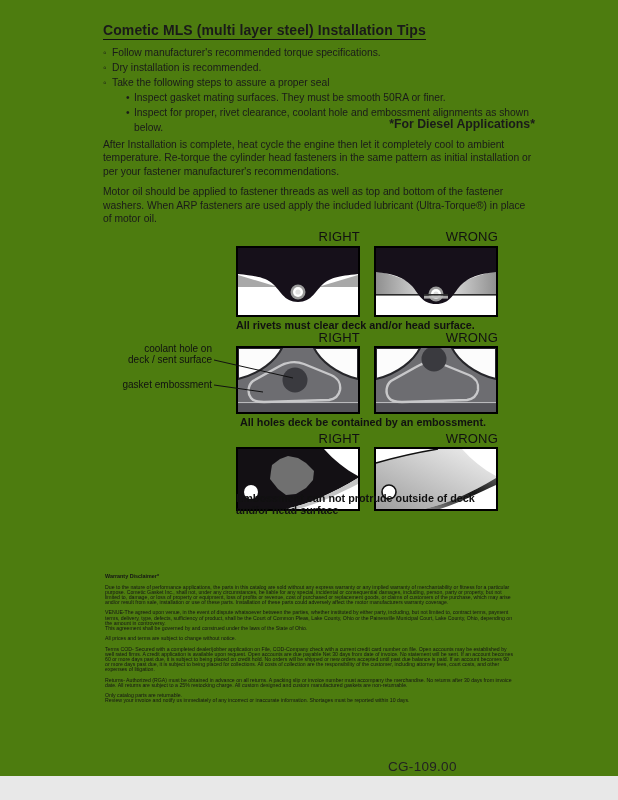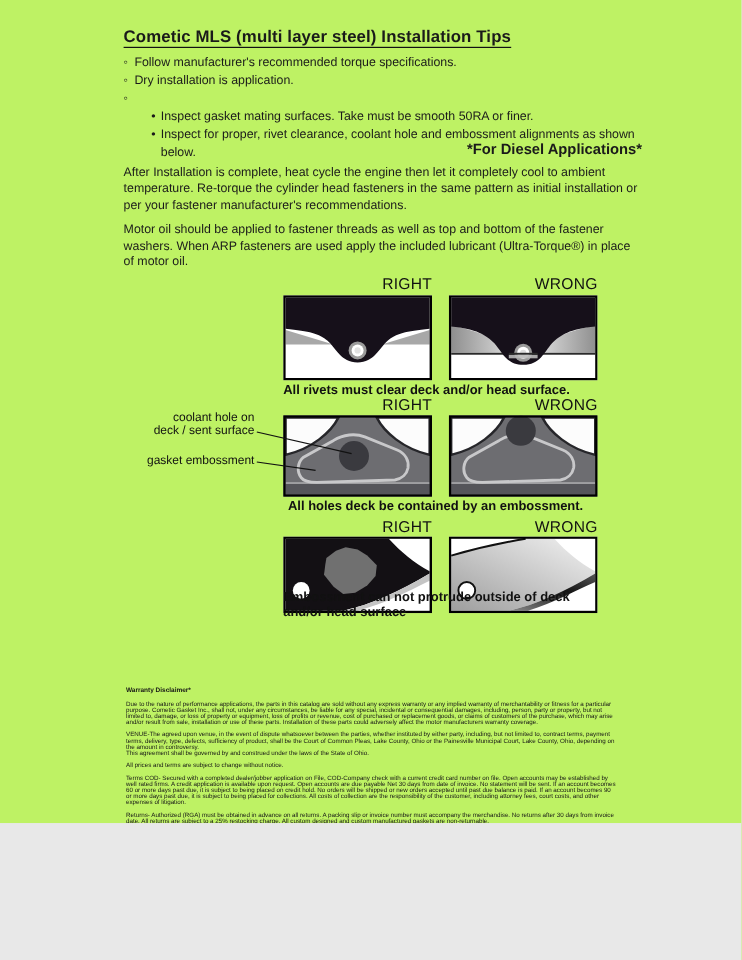--- a/index.html
+++ b/index.html
@@ -1,18 +1,18 @@
 <!DOCTYPE html>
 <html><head>
 <meta charset="utf-8">
 <style>
   html,body { margin:0; padding:0; background:#e8e8e8; }
   .page {
-    position:relative; width:618px; height:686px; margin:0 auto;
-    background:#bef264; overflow:hidden;
+    position:relative; width:618px; height:776px; margin:0 auto;
+    background:#4d7c0f; overflow:hidden;
     font-family:"Liberation Sans", sans-serif; color:#1a1a1a;
   }
   .title {
     position:absolute; left:103px; top:22px;
     font-size:14px; font-weight:bold; letter-spacing:0.1px;
     border-bottom:1.6px solid #111; padding-bottom:1px;
   }
   .tips { position:absolute; left:103px; top:45px; width:445px; font-size:10.3px; }
   .tip-row { display:flex; line-height:15px; }
   .tip-row.sub { margin-left:23px; }
@@ -44,28 +44,29 @@
 
   <div class="title">Cometic MLS (multi layer steel) Installation Tips</div>
 
   <div class="tips">
     <div class="tip-row">
       <span class="tip-marker">◦</span>
       <span>Follow manufacturer's recommended torque specifications.</span>
     </div>
     <div class="tip-row">
       <span class="tip-marker">◦</span>
-      <span>Dry installation is application.</span>
+      <span>Dry installation is recommended.</span>
     </div>
     <div class="tip-row">
       <span class="tip-marker">◦</span>
+      <span>Take the following steps to assure a proper seal</span>
     </div>
     <div class="tip-row sub">
       <span class="tip-marker">•</span>
-      <span>Inspect gasket mating surfaces.  Take must be smooth 50RA or finer.</span>
+      <span>Inspect gasket mating surfaces.  They must be smooth 50RA or finer.</span>
     </div>
     <div class="tip-row sub">
       <span class="tip-marker">•</span>
       <span>Inspect for proper, rivet clearance, coolant hole and embossment alignments as shown below.</span>
     </div>
   </div>
 
   <div class="diesel">
     <h2>*For Diesel Applications*</h2>
     <p>After Installation is complete, heat cycle the engine then let it completely cool to ambient temperature. Re-torque the cylinder head fasteners in the same pattern as initial installation or per your fastener manufacturer's recommendations.</p>

